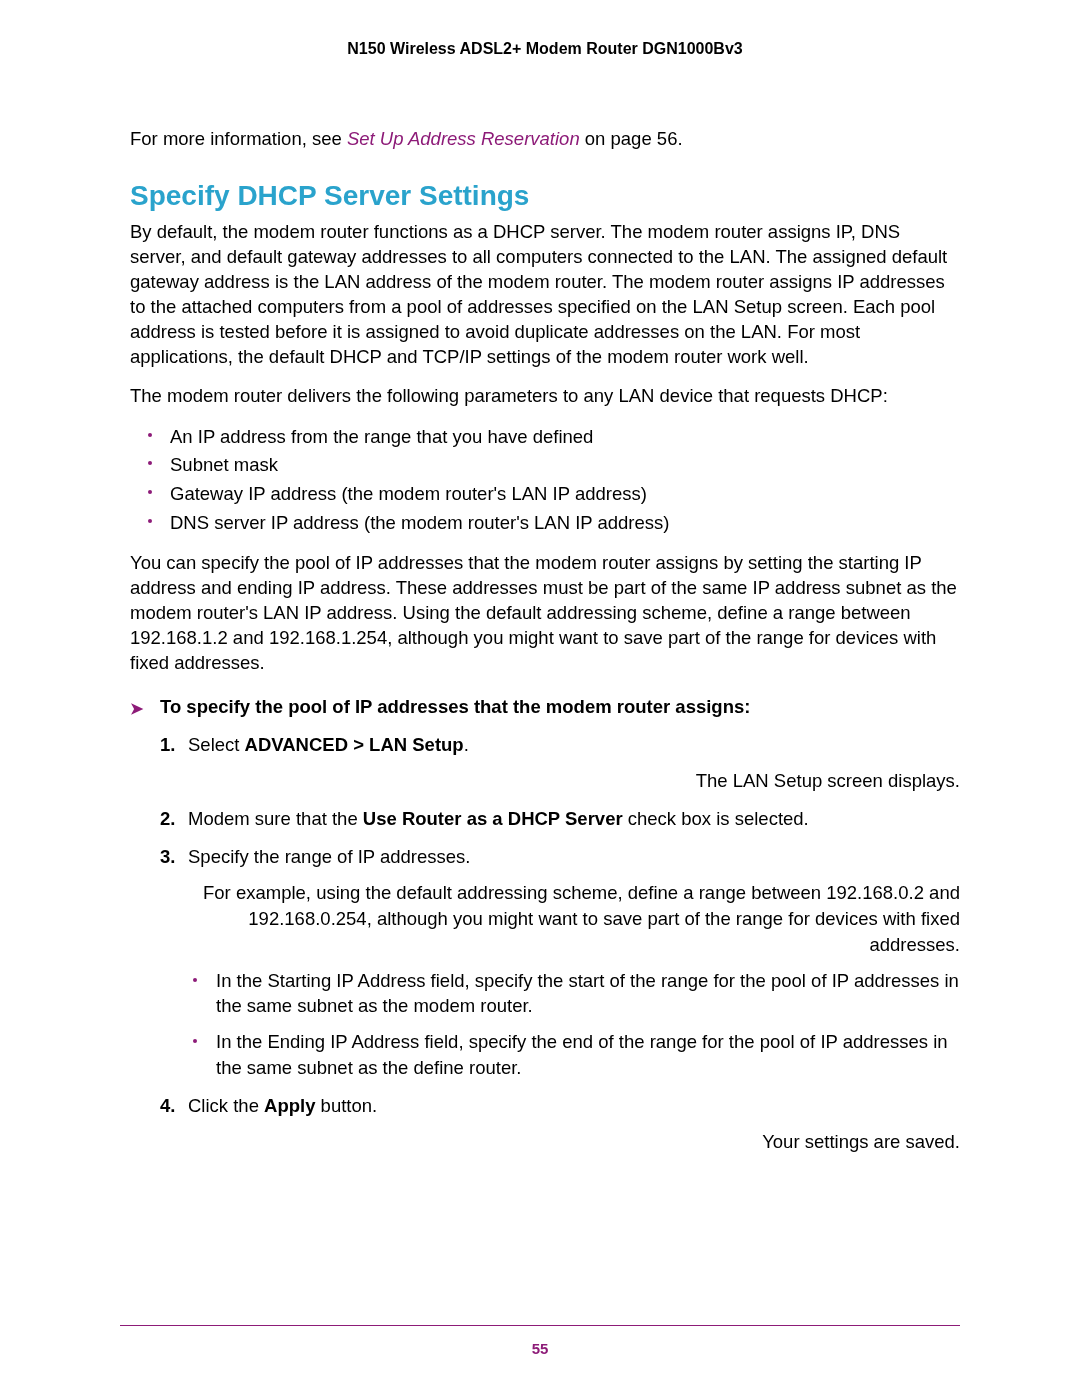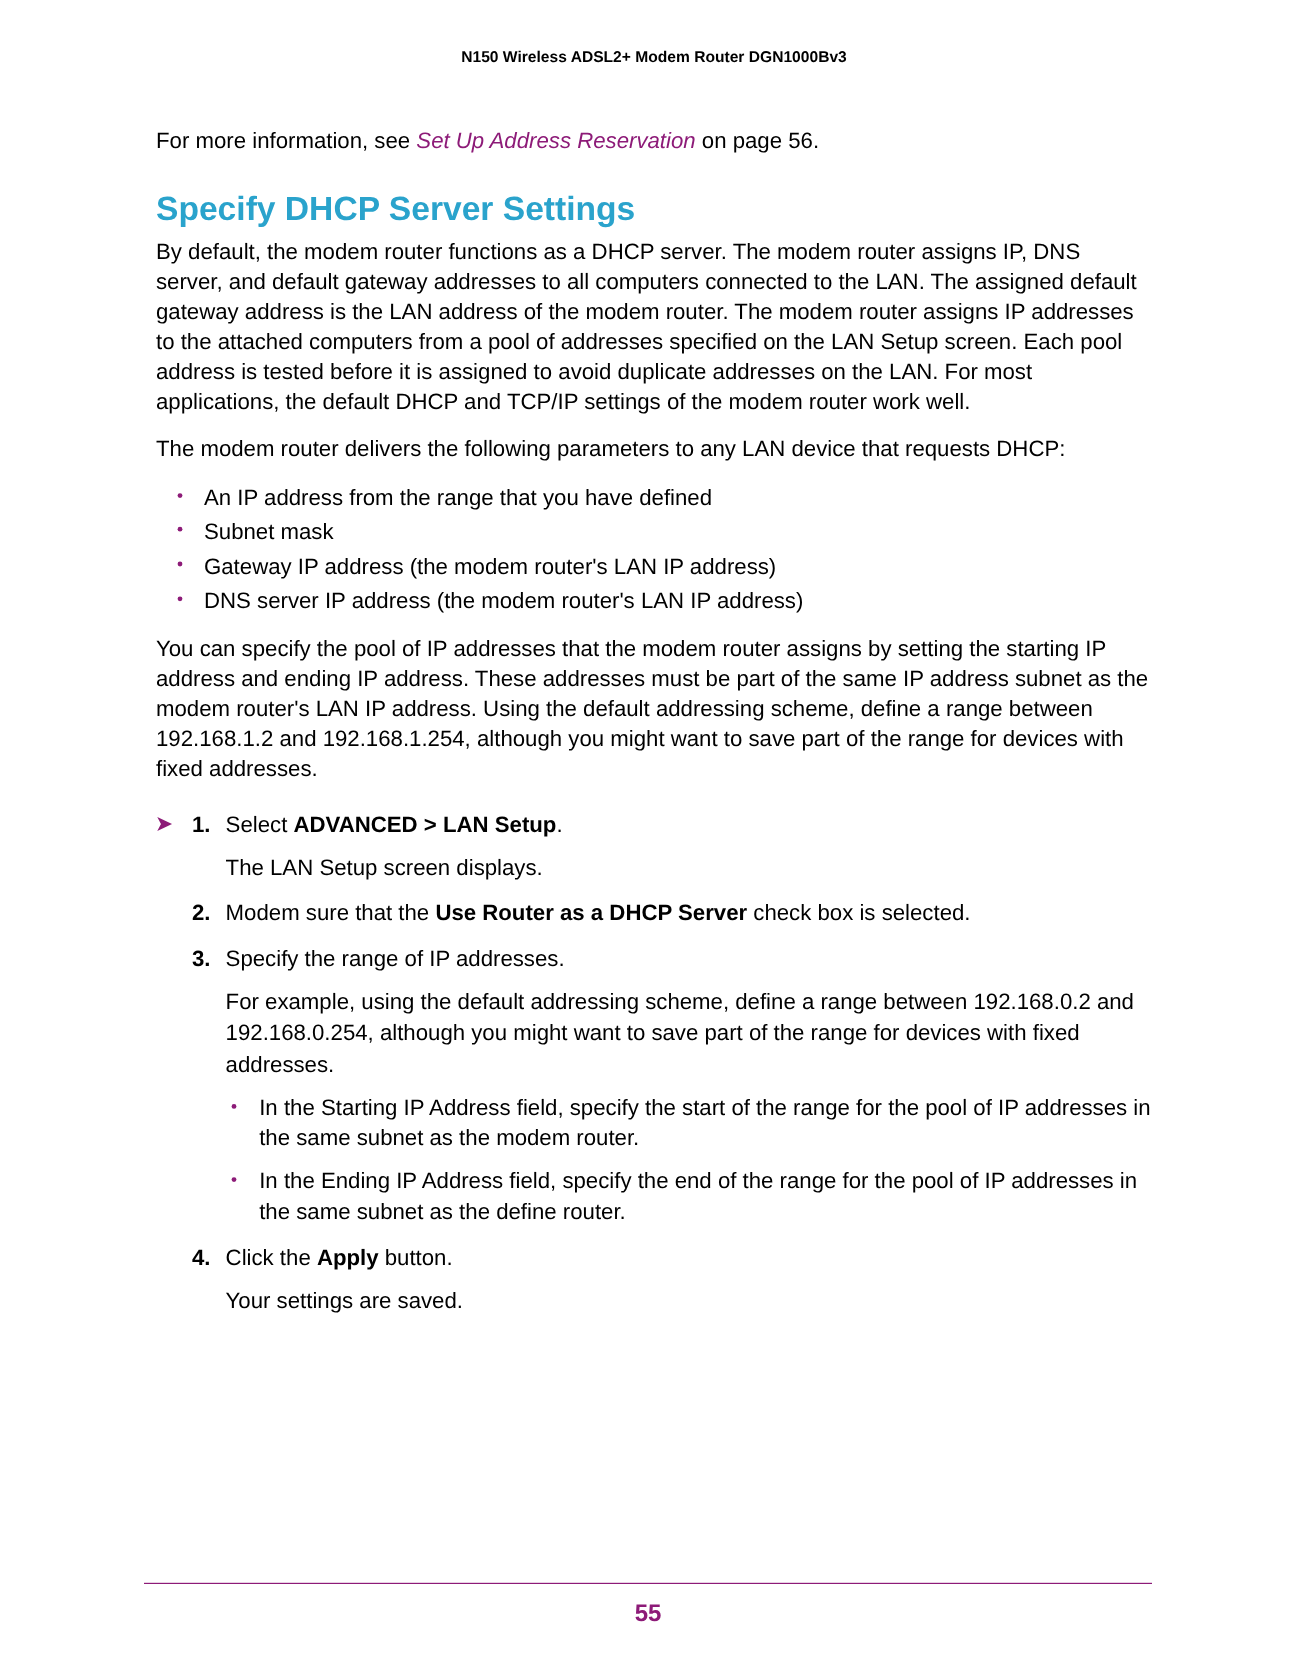--- a/index.html
+++ b/index.html
@@ -12,22 +12,22 @@
   .page {
     width: 1080px;
     height: 1397px;
     position: relative;
     box-sizing: border-box;
     padding: 40px 120px 0 130px;
   }
   .header-title {
     text-align: center;
     font-weight: bold;
-    font-size: 13px;
-    margin-bottom: 50px;
+    font-size: 16px;
+    margin-bottom: 69px;
   }
   .body-text {
     font-size: 18.5px;
     line-height: 1.35;
     margin: 0 0 14px 0;
   }
   .link-italic {
     color: #8d1b78;
     font-style: italic;
     text-align: right;
@@ -85,20 +85,21 @@
     margin-bottom: 12px;
   }
   .steps > li .num {
     position: absolute;
     left: 30px;
     top: 0;
     font-weight: bold;
   }
   .steps .sub-text {
     margin-top: 10px;
+    text-align: right;
   }
   .sub-bullets {
     list-style: none;
     padding: 0;
     margin: 10px 0 0 0;
   }
   .sub-bullets li {
     position: relative;
     padding-left: 28px;
     font-size: 18.5px;
@@ -128,21 +129,21 @@
     margin-bottom: 14px;
   }
   .footer-title {
     font-weight: bold;
     font-size: 15px;
     margin-bottom: 10px;
   }
   .footer-page {
     color: #8d1b78;
     font-weight: bold;
-    font-size: 20px;
+    font-size: 15px;
   }
 </style>
 </head>
 <body>
 
 <div class="page">
   <div class="header-title">N150 Wireless ADSL2+ Modem Router DGN1000Bv3</div>
 
   <p class="body-text">
     <span>For more information, see </span><span class="link-italic">Set Up Address Reservation</span><span> on page 56.</span>
@@ -157,20 +158,21 @@
     <li><span class="dot"></span><span>An IP address from the range that you have defined</span></li>
     <li><span class="dot"></span><span>Subnet mask</span></li>
     <li><span class="dot"></span><span>Gateway IP address (the modem router's LAN IP address)</span></li>
     <li><span class="dot"></span><span>DNS server IP address (the modem router's LAN IP address)</span></li>
   </ul>
 
   <p class="body-text">You can specify the pool of IP addresses that the modem router assigns by setting the starting IP address and ending IP address. These addresses must be part of the same IP address subnet as the modem router's LAN IP address. Using the default addressing scheme, define a range between 192.168.1.2 and 192.168.1.254, although you might want to save part of the range for devices with fixed addresses.</p>
 
   <div class="arrow-heading">
     <span class="arrow">➤</span>
+    <span>To specify the pool of IP addresses that the modem router assigns:</span>
   </div>
 
   <ol class="steps">
     <li>
       <span class="num">1.</span>
       <span>Select </span><span class="bold">ADVANCED &gt; LAN Setup</span><span>.</span>
       <div class="sub-text">The LAN Setup screen displays.</div>
     </li>
     <li>
       <span class="num">2.</span>

